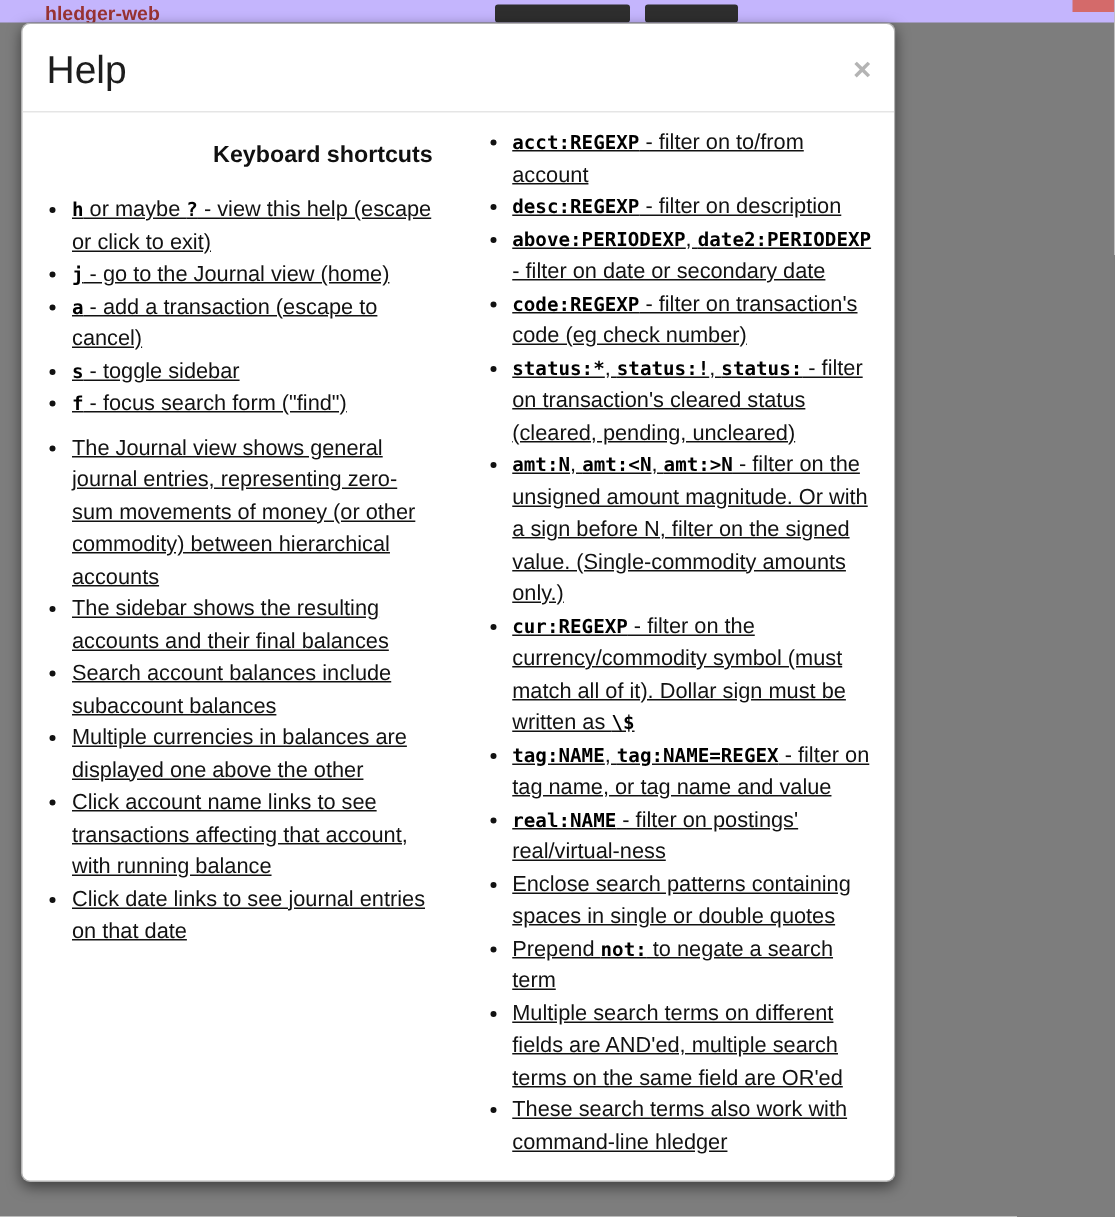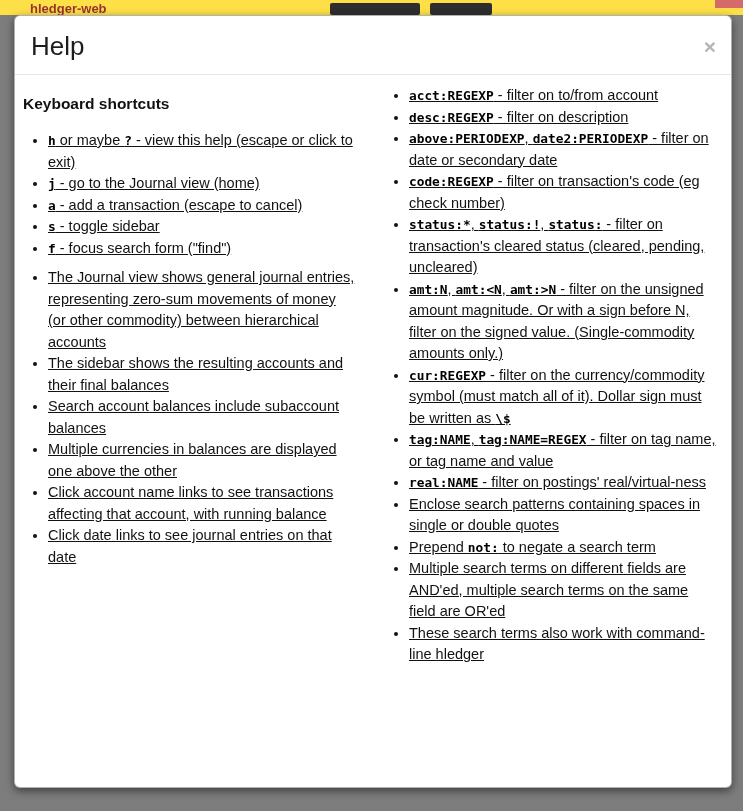--- a/index.html
+++ b/index.html
@@ -6,35 +6,35 @@
   html, body { width: 743px; height: 811px; }
   body {
     font-family: "Liberation Sans", "DejaVu Sans", sans-serif;
     background: #7d7d7d;
     position: relative;
     overflow: hidden;
   }
   
   .backdrop-top {
     position: absolute; top: 0; left: 0; right: 0; height: 15px;
-    background: #fde047; overflow: hidden;
+    background: #c4b5fd; overflow: hidden;
   }
   .brand {
     position: absolute; left: 30px; top: 1px;
     color: #993333; font-size: 13px; font-weight: bold;
     text-decoration: none;
   }
   .heading-blob { position: absolute; background: #2e2e2e; border-radius: 2px; }
   .blob1 { left: 330px; top: 3px; width: 90px; height: 12px; }
   .blob2 { left: 430px; top: 3px; width: 62px; height: 12px; }
   .corner-badge { position: absolute; right: 0; top: 0; width: 28px; height: 8px; background: #d46a6a; }
 
   
   .modal {
-    position: absolute; left: 14px; top: 15px; width: 718px; height: 773px;
+    position: absolute; left: 14px; top: 15px; width: 583px; height: 773px;
     background: #ffffff;
     border: 1px solid rgba(0,0,0,.3);
     border-radius: 6px;
     box-shadow: 0 3px 9px rgba(0,0,0,.5);
     overflow: hidden;
   }
   .modal-header {
     padding: 15px 16px 12px;
     border-bottom: 1px solid #e5e5e5;
     position: relative;
@@ -49,20 +49,21 @@
   .modal-body {
     padding: 10px 14px 20px 8px;
     display: grid;
     grid-template-columns: 1fr 1fr;
     column-gap: 28px;
     align-items: start;
   }
   h3.section {
     font-size: 15.5px; font-weight: bold; color: #111;
     margin: 26px 0 17px;
+    text-align: right;
   }
   .col > h3.section:first-child { margin-top: 10px; }
   ul.help-list { margin: 0 0 8px 0; padding-left: 25px; list-style: disc; }
   ul.help-list li {
     font-size: 14.5px; line-height: 21.5px; color: #121212;
     margin: 0;
     text-decoration: underline;
   }
   code {
     font-family: "DejaVu Sans Mono", "Liberation Mono", monospace;

